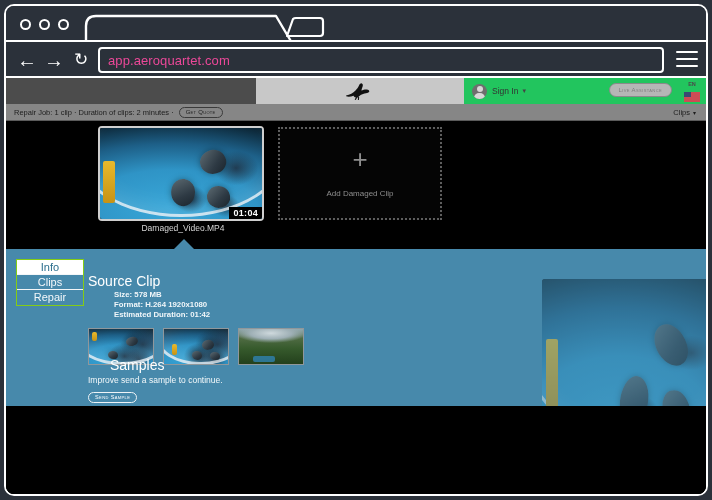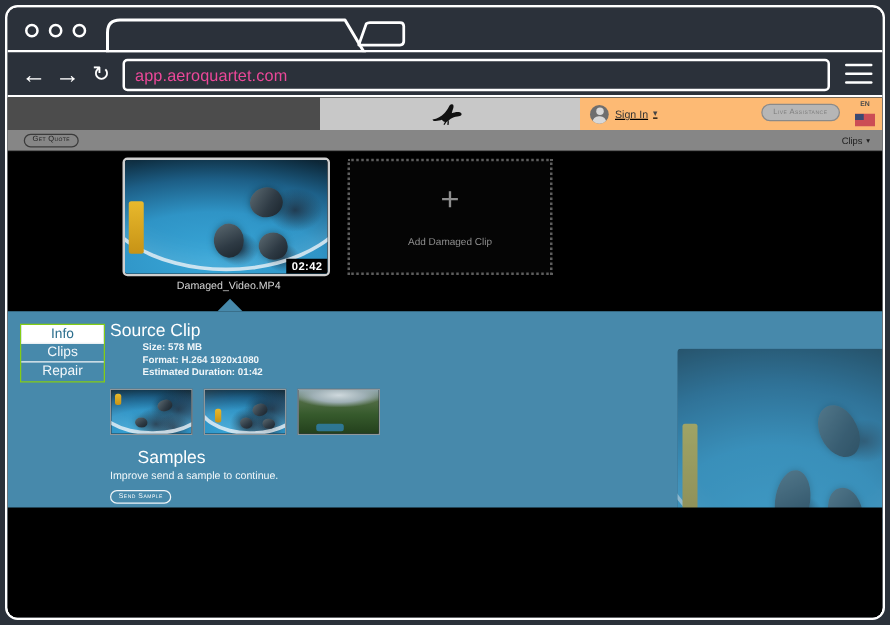--- a/index.html
+++ b/index.html
@@ -130,26 +130,25 @@
   #brand-area {
     width: 208px;
     background: #c8c8c8;
     display: flex;
     align-items: center;
     justify-content: center;
   }
   #brand-logo-icon { display: block; }
   #header-right {
     flex: 1;
-    background: #fdba74;
+    background: #22c55e;
     display: flex;
     align-items: center;
     padding: 0 4px 0 8px;
     position: relative;
-    text-decoration: underline;
   }
   #avatar-icon {
     width: 15px; height: 15px;
     border-radius: 50%;
     background: #6e6e6e;
     position: relative;
     overflow: hidden;
     flex: 0 0 auto;
   }
   #avatar-icon::before {
@@ -389,21 +388,21 @@
     font-size: 11px;
     color: #1f4a60;
     border-bottom: 1px solid #f3f6f8;
   }
   .panel-tab:last-child { border-bottom: 0; }
   .panel-tab.active { background: #ffffff; color: #2b6e8d; }
   .panel-tab.inactive { background: transparent; color: #f2f7fa; }
 
   #source-clip-block {
     position: absolute;
-    left: 82px; top: 7px;
+    left: 82px; top: 24px;
   }
   #source-clip-heading {
     color: #ffffff;
     font-size: 14px;
     font-weight: 400;
     line-height: 17px;
   }
   .meta-line {
     color: #f0f6f9;
     font-size: 7.8px;
@@ -548,39 +547,40 @@
         <div id="live-assistance-button">Live Assistance</div>
 
         <div id="lang-widget">
           <span id="lang-label">EN</span>
           <span id="flag-icon"></span>
         </div>
       </div>
     </div>
 
     <div id="repair-job-bar">
+      <span id="repair-job-text">Repair Job: 1 clip · Duration of clips: 2 minutes ·</span>
       <div id="get-quote-button">Get Quote</div>
 
       <div id="clips-menu">
         <span>Clips</span>
         <span id="clips-caret">▾</span>
       </div>
     </div>
 
     <div id="clip-tray">
 
       <div id="selected-clip">
         <div class="pool-art">
           <div class="pool-rim"></div>
           <div class="pool-ladder"></div>
           <div class="swimmer" style="left:62%;top:24%;width:16%;height:26%;transform:rotate(-24deg);"></div>
           <div class="swimmer" style="left:44%;top:56%;width:15%;height:30%;transform:rotate(10deg);"></div>
           <div class="swimmer" style="left:66%;top:64%;width:14%;height:24%;transform:rotate(-12deg);"></div>
         </div>
-        <div id="clip-duration-badge">02:42</div>
+        <div id="clip-duration-badge">01:04</div>
       </div>
 
       <div id="selected-clip-name">Damaged_Video.MP4</div>
 
       <div id="add-damaged-clip">
         <div id="add-clip-plus-icon">+</div>
         <div id="add-clip-label">Add Damaged Clip</div>
       </div>
 
       <div id="details-pointer"></div>

